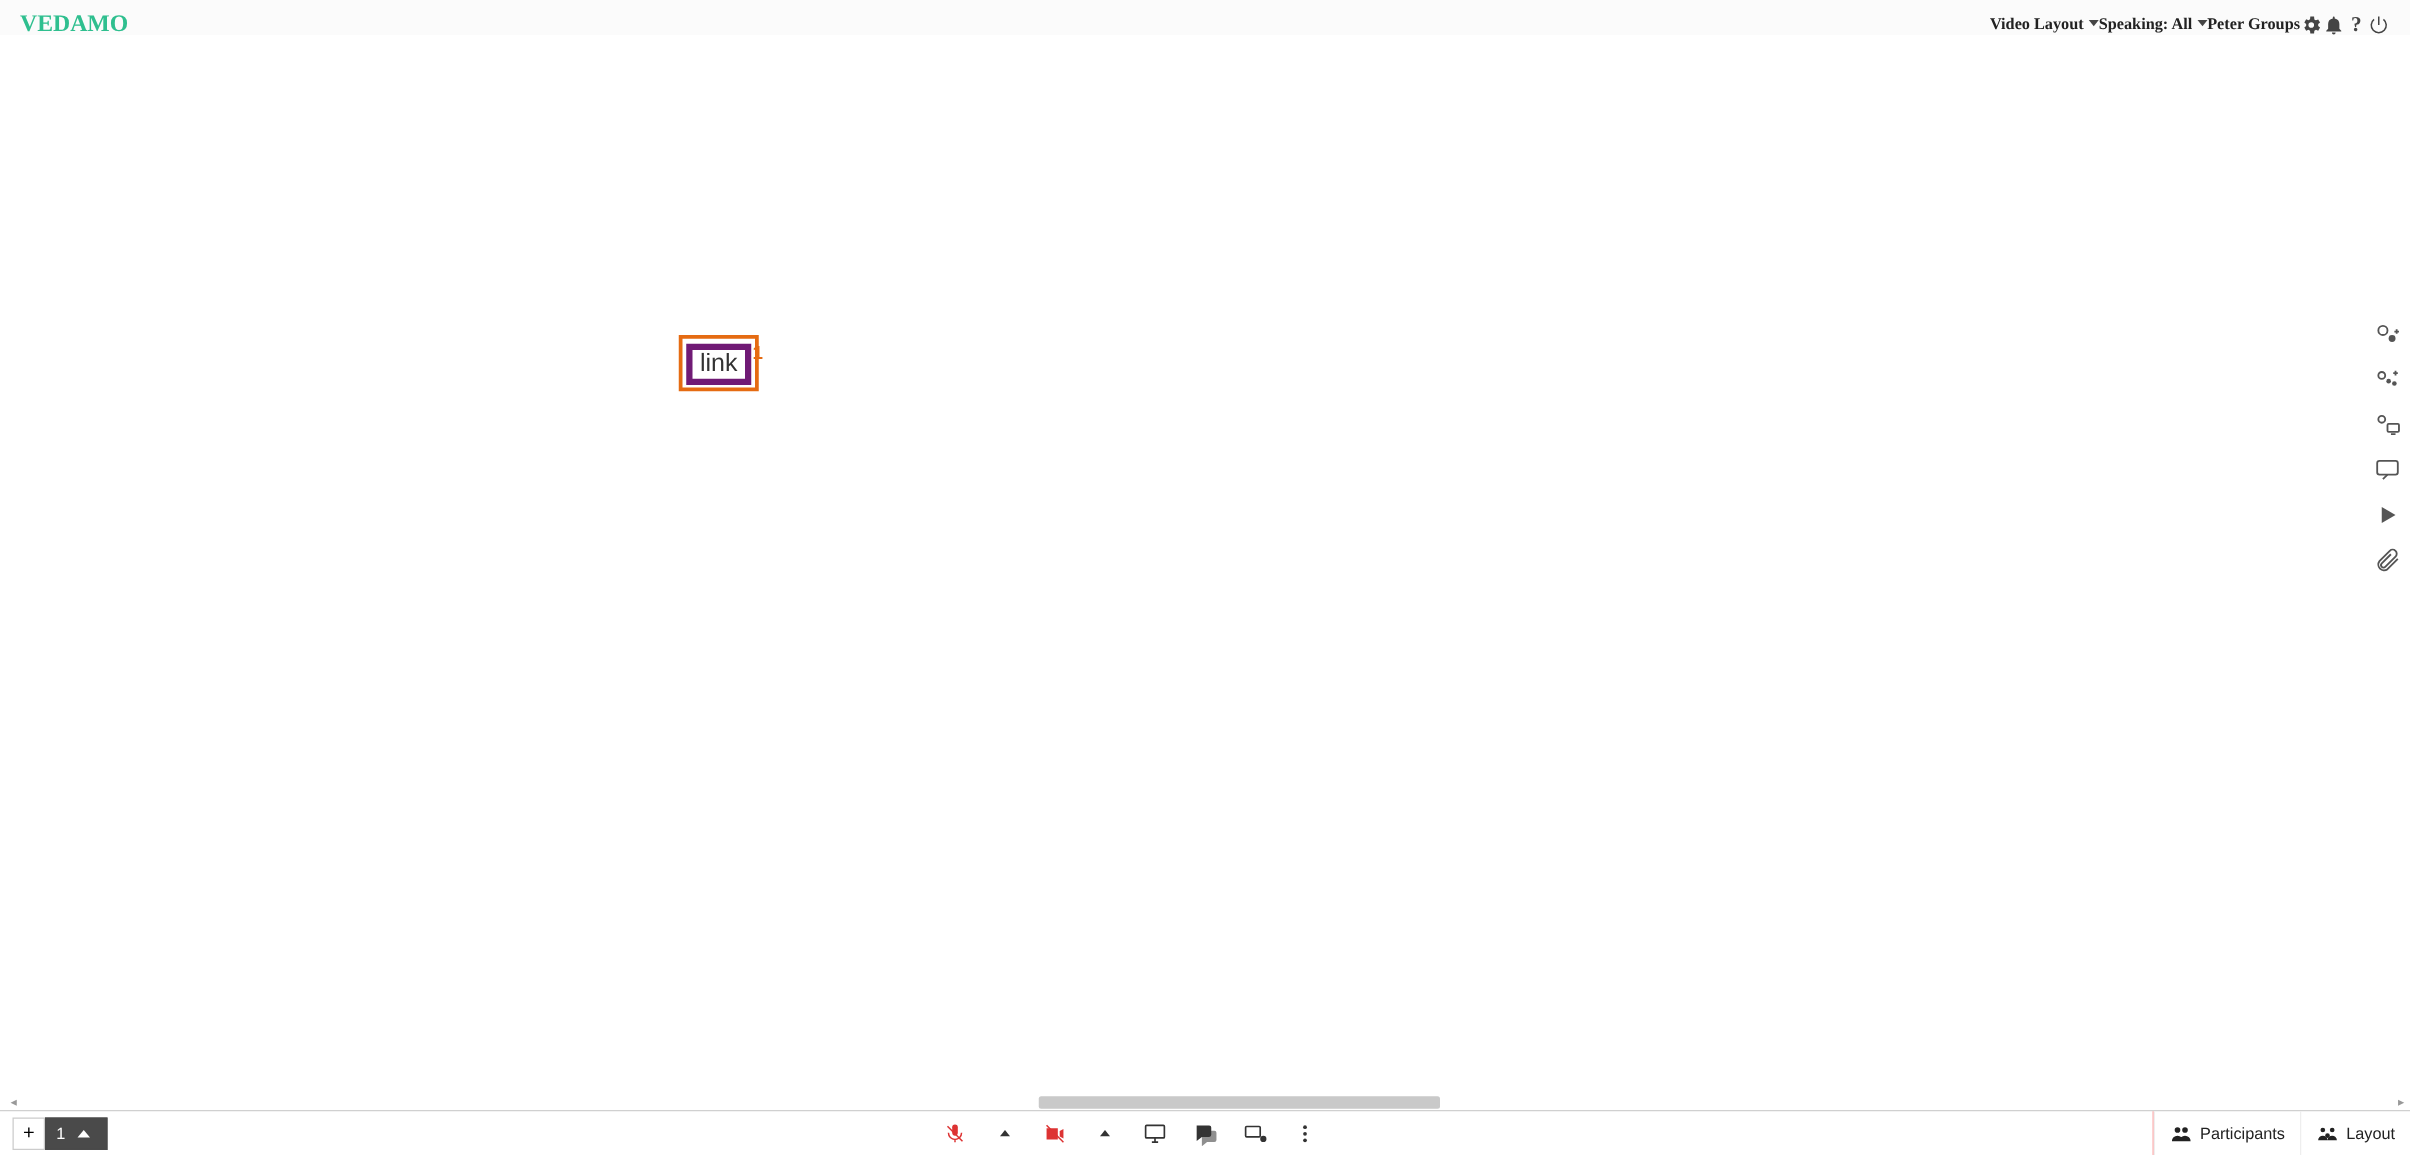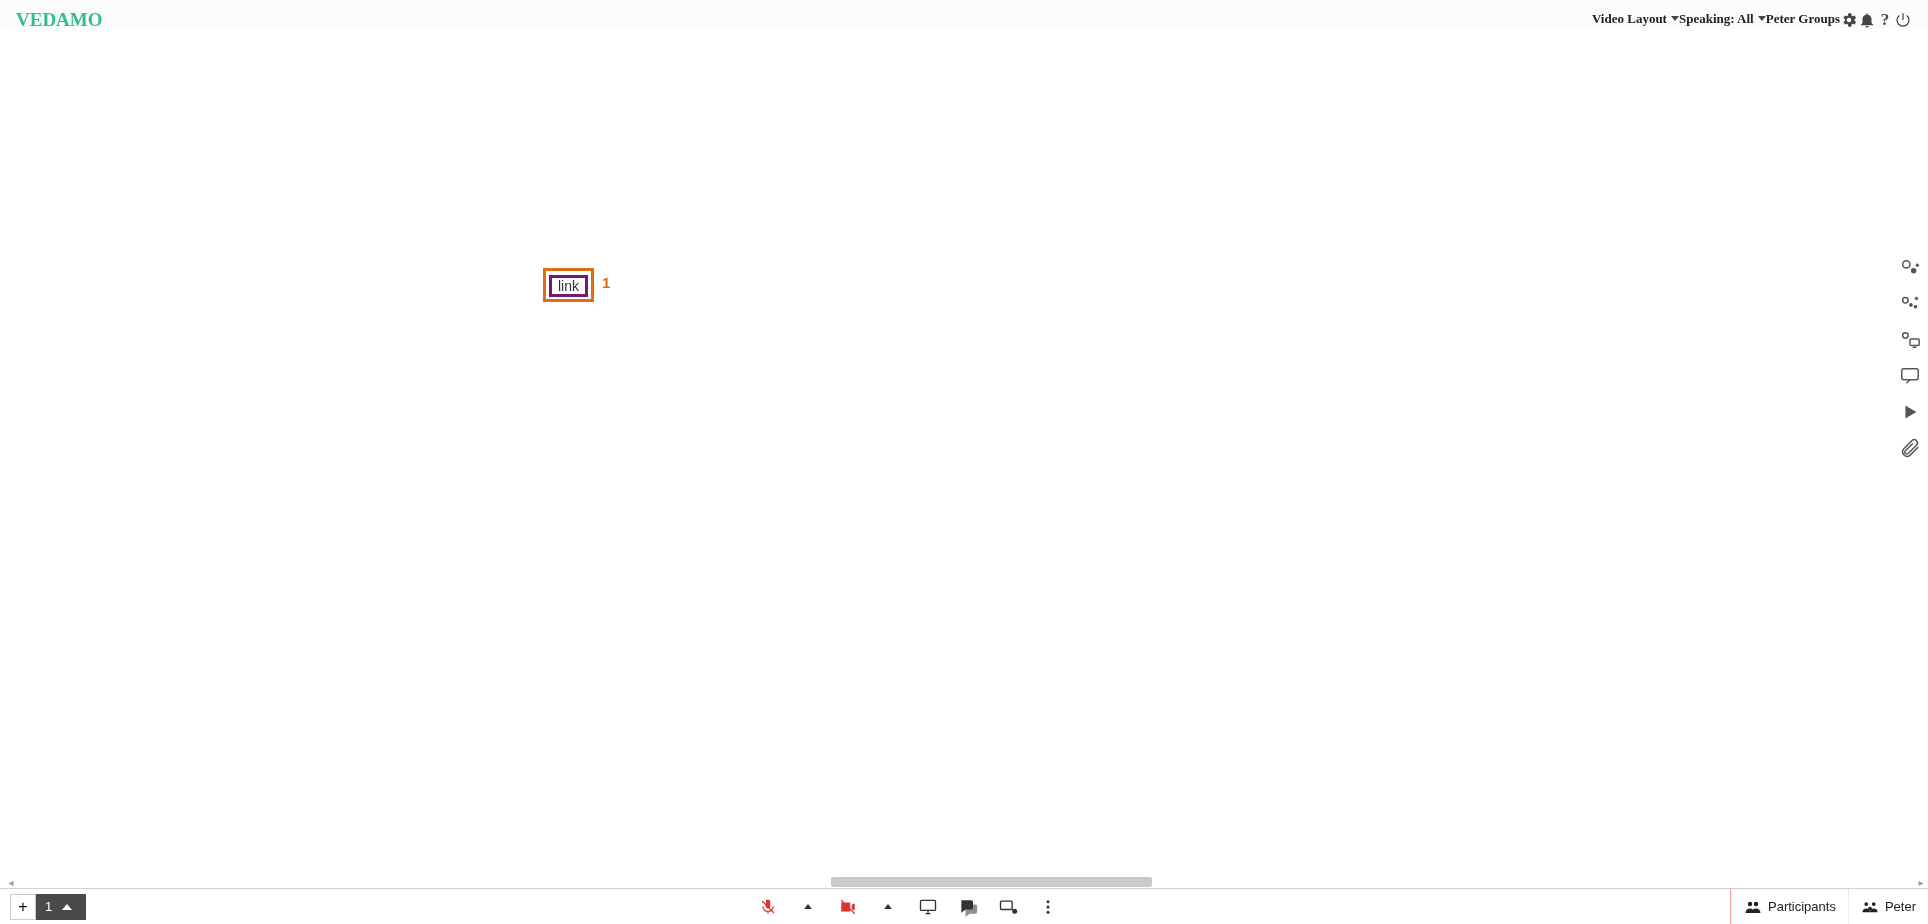--- a/index.html
+++ b/index.html
@@ -82,21 +82,21 @@
   position: absolute; top: 28px; left: 0; right: 0; bottom: 36px;
   overflow: hidden;
 }
 .canvas-inner { position:absolute; inset:0; background:#fff;}
 .link-box {
   position: absolute; top: 240px; left: 543px;
   border: 3px solid #e56b12; padding: 4px 3px 2px 3px;
   display: flex; align-items: center;
 }
 .link-text {
-  border: 3px solid #701a75; padding: 0 6px; font-size: 14px; color: #333;
+  border: 5px solid #701a75; padding: 0 6px; font-size: 20px; color: #333;
   background:#fff;
 }
 .link-marker {
   position: absolute; top: 246px; left: 602px;
   color: #e56b12; font-weight: 700; font-size: 15px;
 }
 
 
 .right-strip {
   position: absolute; right: 4px; top: 256px;
@@ -430,16 +430,16 @@
         </svg>
       <span>Participants</span>
     </div>
     <div class="fr-btn">
       <svg viewBox="0 0 24 24">
           <circle class="ic" cx="7" cy="8" r="2.5"></circle>
           <circle class="ic" cx="17" cy="8" r="2.5"></circle>
           <circle class="ic" cx="12" cy="14" r="2.5"></circle>
           <path class="ic" d="M2 19a5 5 0 0110 0zM12 19a5 5 0 0110 0z"></path>
         </svg>
-      <span>Peter</span>
+      <span>Layout</span>
     </div>
   </div>
 </div>
 
 </body></html>

